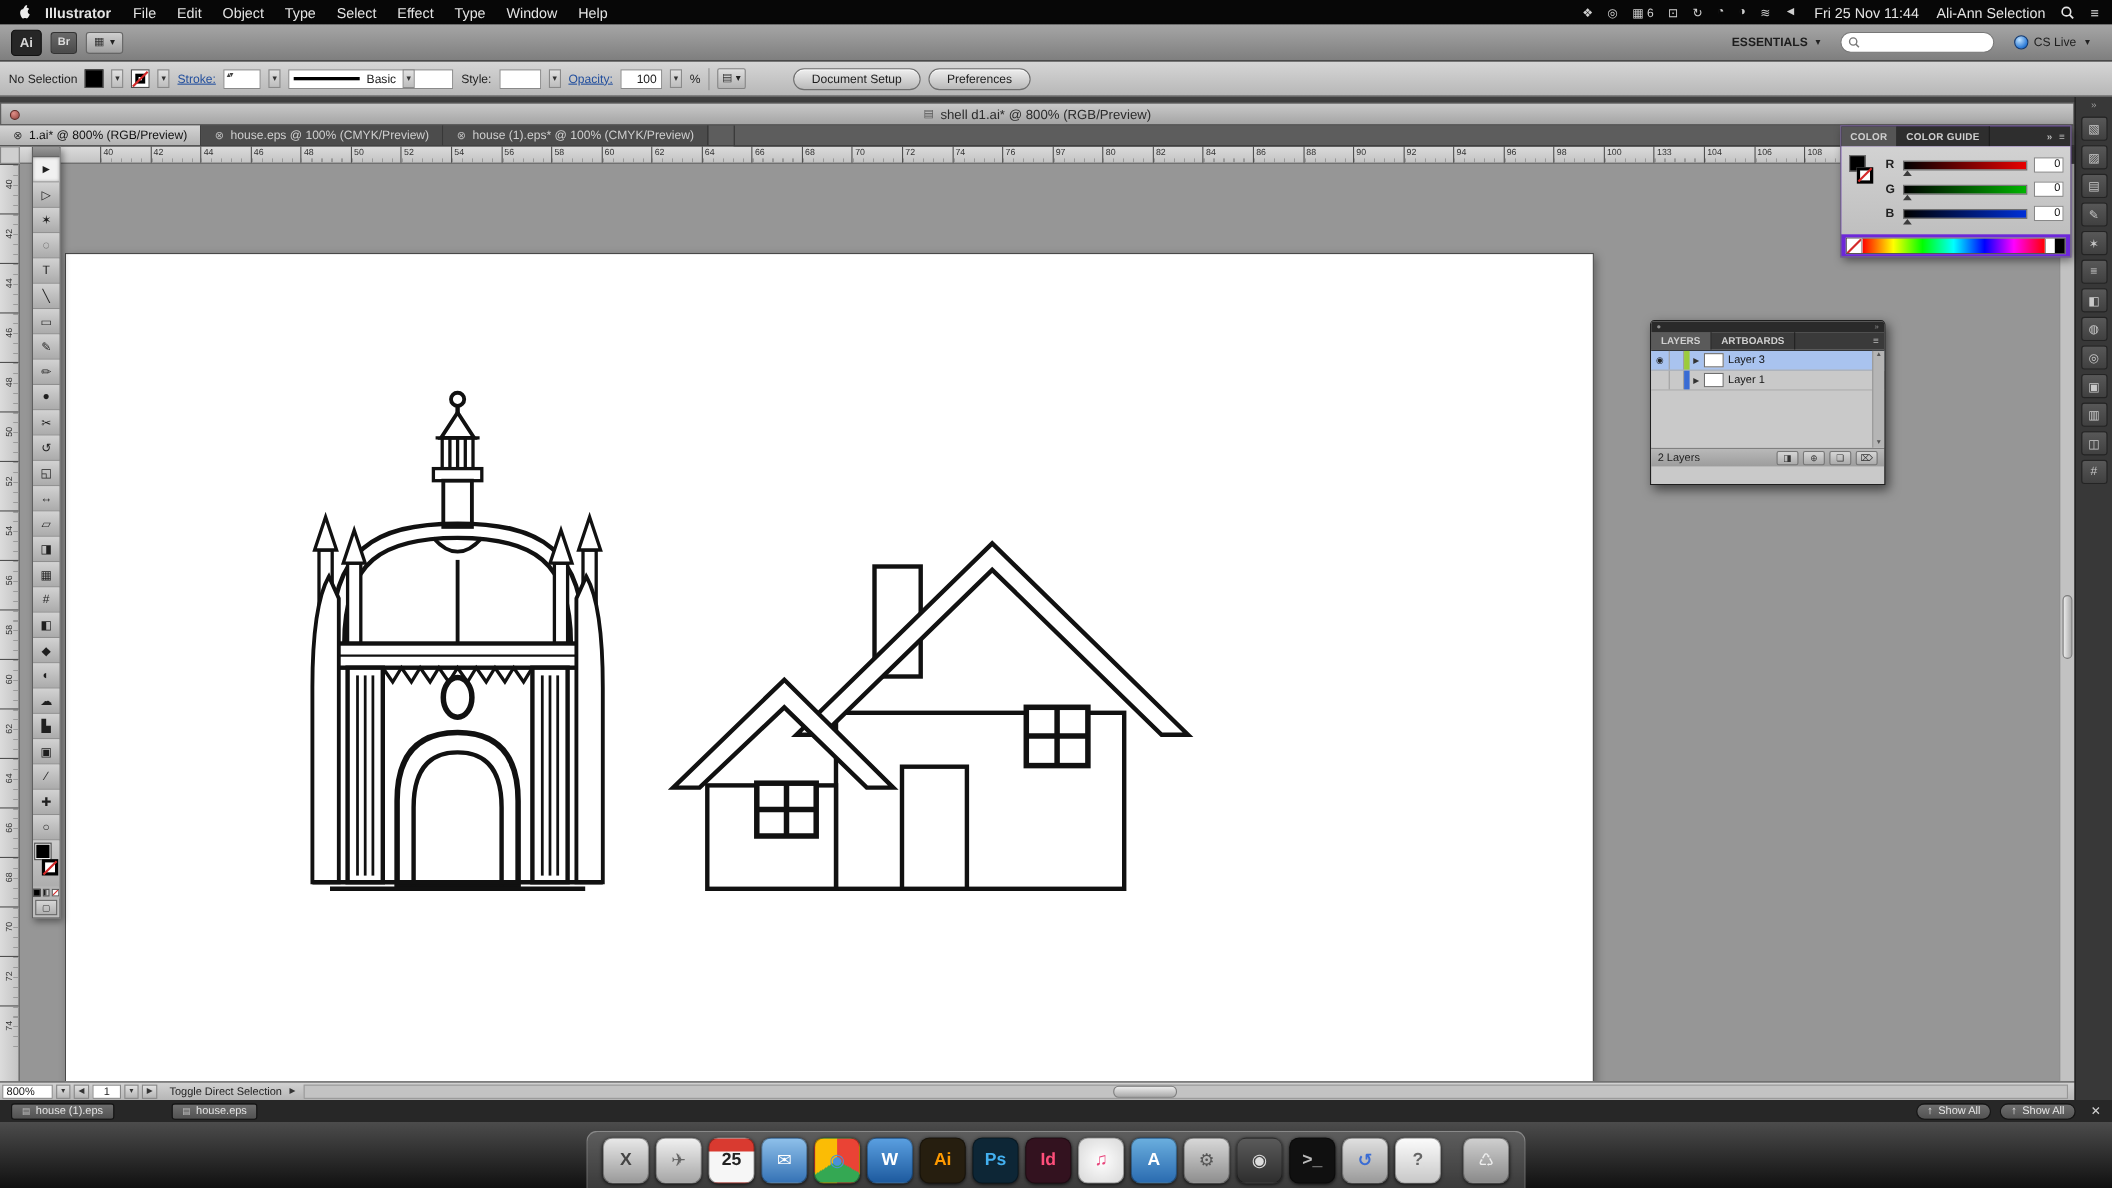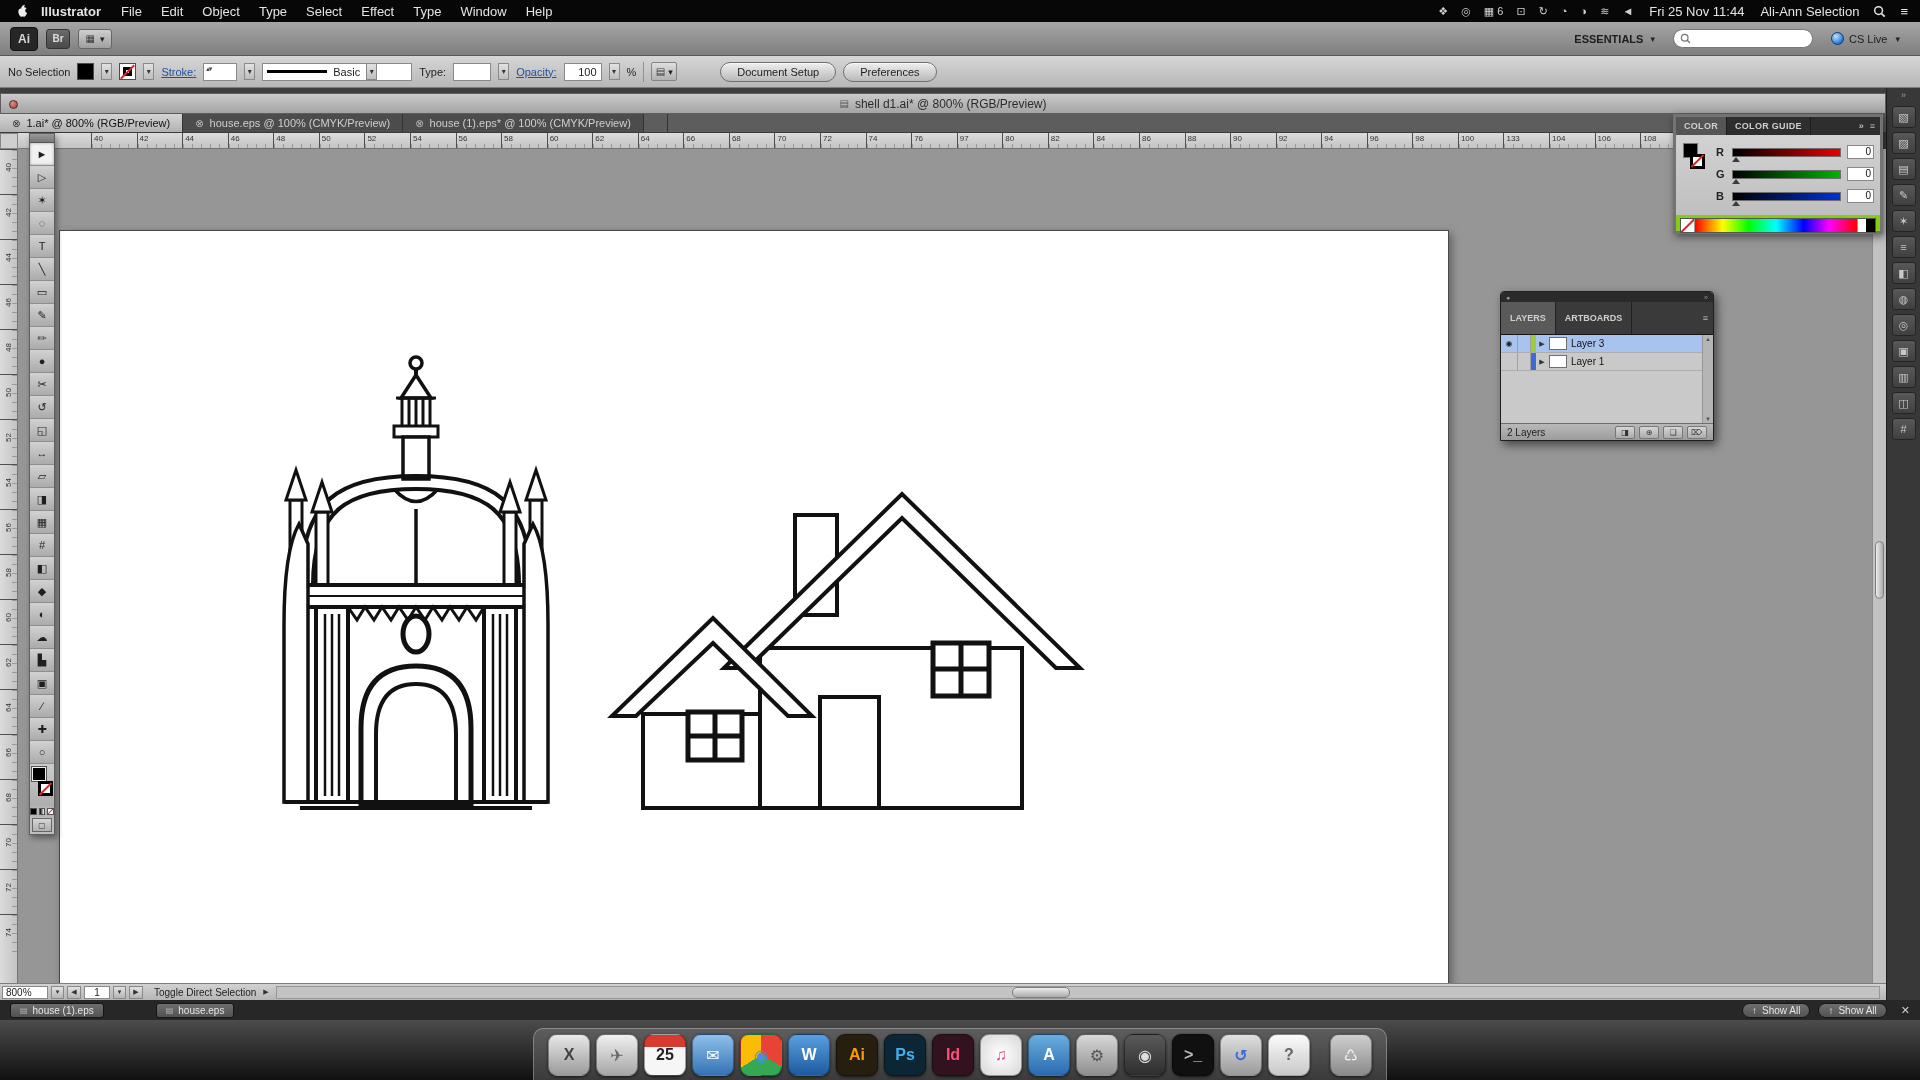--- a/index.html
+++ b/index.html
@@ -86,21 +86,21 @@
   .fs-fill{position:absolute;left:2px;top:3px;width:14px;height:14px;background:#000;border:1px solid #eee;box-shadow:0 0 0 1px #555}
   .fs-stroke{position:absolute;left:8px;top:17px;width:15px;height:15px;background:#fff;border:3px solid #000}
   .fs-stroke::after{content:"";position:absolute;left:-4px;right:-4px;top:4px;height:2px;background:#d42a2a;transform:rotate(-45deg)}
   .fs-modes{display:flex;gap:2px;justify-content:center;padding:2px 0;background:#b5b5b5}
   .fs-mode{width:7px;height:7px;border:1px solid #555}
   .fs-mode.m1{background:#000}.fs-mode.m2{background:linear-gradient(90deg,#000,#fff)}.fs-mode.m3{background:#fff;position:relative;overflow:hidden}
   .fs-mode.m3::after{content:"";position:absolute;left:-2px;right:-2px;top:2px;height:1px;background:#d42a2a;transform:rotate(-45deg)}
   .screen-mode{height:14px;margin:1px 2px 2px;border:1px solid #666;background:linear-gradient(#d6d6d6,#b0b0b0);display:flex;align-items:center;justify-content:center;font-size:8px;color:#333}
 
   
-  .color-panel{position:absolute;left:1673px;top:114px;width:210px;height:120px;background:#84cc16;border:3px solid #737373;box-shadow:2px 3px 8px rgba(0,0,0,.5);z-index:25}
+  .color-panel{position:absolute;left:1673px;top:114px;width:210px;height:120px;background:#6d28d9;border:1px solid #737373;box-shadow:2px 3px 8px rgba(0,0,0,.5);z-index:25}
   .cp-tabs{height:18px;background:#2e2e2e;display:flex;align-items:stretch;color:#cfcfcf;font-size:9px;font-weight:bold}
   .cp-tab{display:flex;align-items:center;padding:0 8px;background:#2e2e2e;border-right:1px solid #1c1c1c;letter-spacing:.3px}
   .cp-tab.active{background:#555}
   .cp-tabs-end{flex:1;display:flex;align-items:center;justify-content:flex-end;gap:6px;padding-right:5px;font-size:9px;color:#bbb}
   .cp-body{position:relative;height:80px;background:linear-gradient(#d2d2d2,#bfbfbf)}
   .cp-fill{position:absolute;left:7px;top:8px;width:15px;height:15px;background:#000;border:1px solid #777}
   .cp-stroke{position:absolute;left:14px;top:19px;width:15px;height:15px;background:#fff;border:3px solid #000}
   .cp-stroke::after{content:"";position:absolute;left:-4px;right:-4px;top:3px;height:2px;background:#d42a2a;transform:rotate(-45deg)}
   .cp-rows{position:absolute;left:40px;top:6px;right:6px}
   .cp-row{display:flex;align-items:center;gap:6px;height:22px}
@@ -111,21 +111,21 @@
   .cp-spectrum{position:absolute;left:4px;right:4px;bottom:-18px;height:15px;display:flex;align-items:stretch;border:1px solid #555;background:#fff}
   .cp-none{width:14px;background:#fff;position:relative;border-right:1px solid #999;overflow:hidden}
   .cp-none::after{content:"";position:absolute;left:-3px;right:-3px;top:6px;height:2px;background:#d42a2a;transform:rotate(-45deg)}
   .cp-rainbow{flex:1;background:linear-gradient(90deg,#f00,#ff0 17%,#0f0 33%,#0ff 50%,#00f 67%,#f0f 83%,#f00)}
   .cp-white{width:9px;background:#fff;border-left:1px solid #999}
   .cp-black{width:9px;background:#000}
 
   
   .layers-panel{position:absolute;left:1500px;top:291px;width:214px;height:150px;background:#c9c9c9;border:1px solid #1f1f1f;border-radius:4px 4px 0 0;box-shadow:3px 4px 10px rgba(0,0,0,.55);z-index:25;overflow:hidden}
   .lp-grip{height:10px;background:#2a2a2a;display:flex;align-items:center;justify-content:space-between;padding:0 5px;color:#8e8e8e;font-size:7px}
-  .lp-tabs{height:32px;background:#3a3a3a;display:flex;align-items:stretch;color:#cfcfcf;font-size:9px;font-weight:bold}
+  .lp-tabs{height:16px;background:#3a3a3a;display:flex;align-items:stretch;color:#cfcfcf;font-size:9px;font-weight:bold}
   .lp-tab{display:flex;align-items:center;padding:0 9px;border-right:1px solid #222}
   .lp-tab.active{background:#5a5a5a}
   .lp-tabs-end{flex:1;display:flex;align-items:center;justify-content:flex-end;padding-right:5px;color:#bbb}
   .lp-list{height:89px;background:#c9c9c9;position:relative;border-top:1px solid #161616}
   .lp-row{display:flex;align-items:center;height:18px;border-bottom:1px solid #adadad;font-size:10px;color:#111}
   .lp-row.selected{background:#a9c3ef}
   .lp-eye{width:17px;height:100%;border-right:1px solid #a0a0a0;display:flex;align-items:center;justify-content:center;font-size:8px;color:#222}
   .lp-lock{width:13px;height:100%;border-right:1px solid #a0a0a0}
   .lp-colorbar{width:5px;height:100%}
   .lp-expand{width:12px;text-align:center;font-size:7px;color:#333}
@@ -241,21 +241,21 @@
     <span class="swatch stroke"></span>
     <span class="mini-dd"></span>
     <span class="blue-link">Stroke:</span>
     <span class="field stepper"></span>
     <span class="mini-dd"></span>
     <span class="field brush-dd">
         <span class="brush-line"></span>
         <span>Basic</span>
         <span class="mini-dd"></span>
       </span>
-    <span>Type:</span>
+    <span>Style:</span>
     <span class="field" style="width:38px"></span>
     <span class="mini-dd"></span>
     <span class="blue-link">Opacity:</span>
     <span class="field" style="width:38px;justify-content:flex-end">100</span>
     <span class="mini-dd"></span>
     <span>%</span>
     <span class="cb-sep"></span>
     <span class="ctrl-icon-btn dd">▤</span>
     <span class="push-btn" style="margin-left:36px">Document Setup</span>
     <span class="push-btn">Preferences</span>

